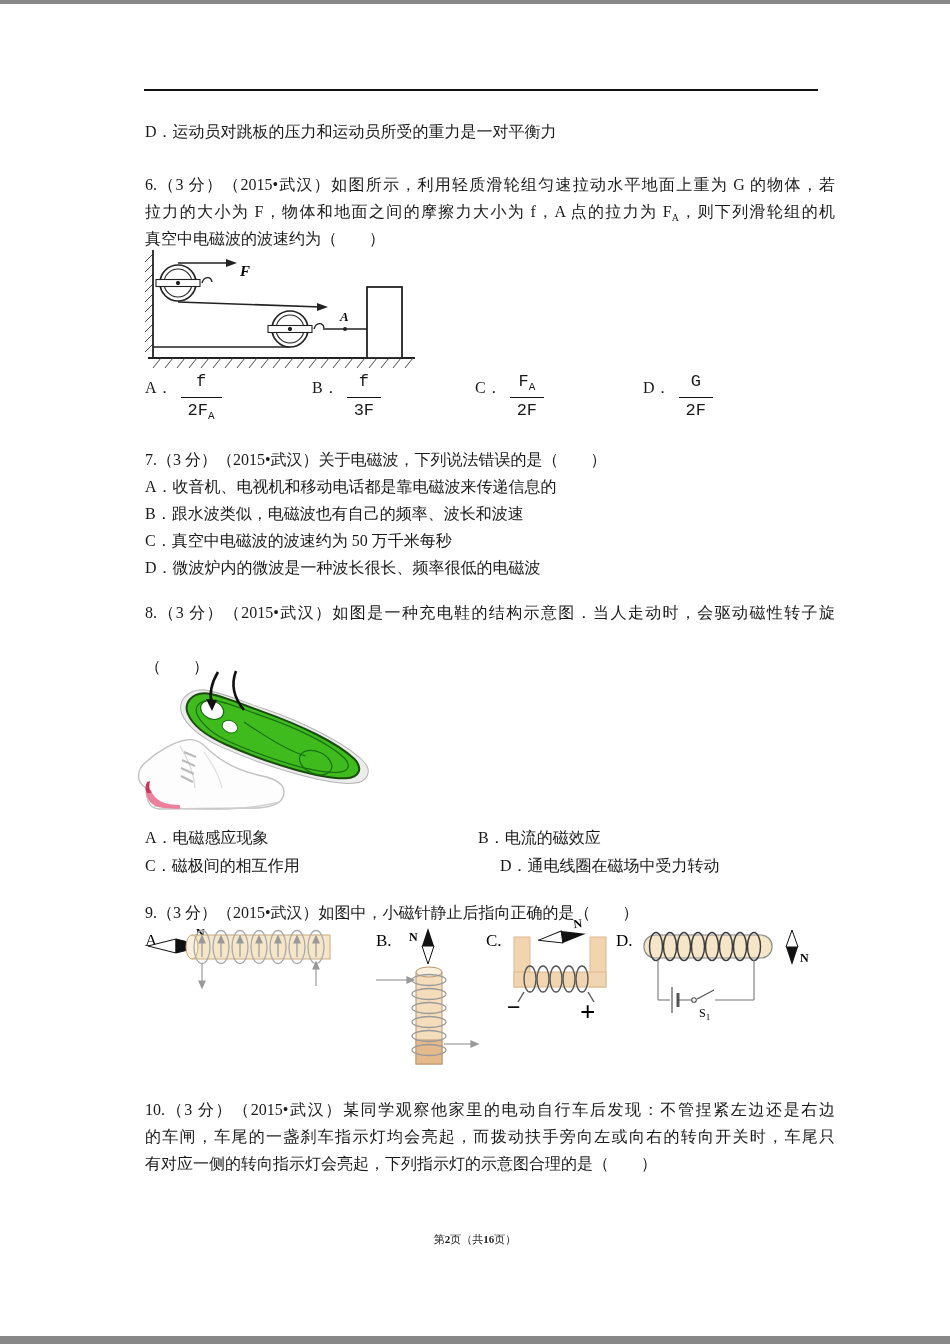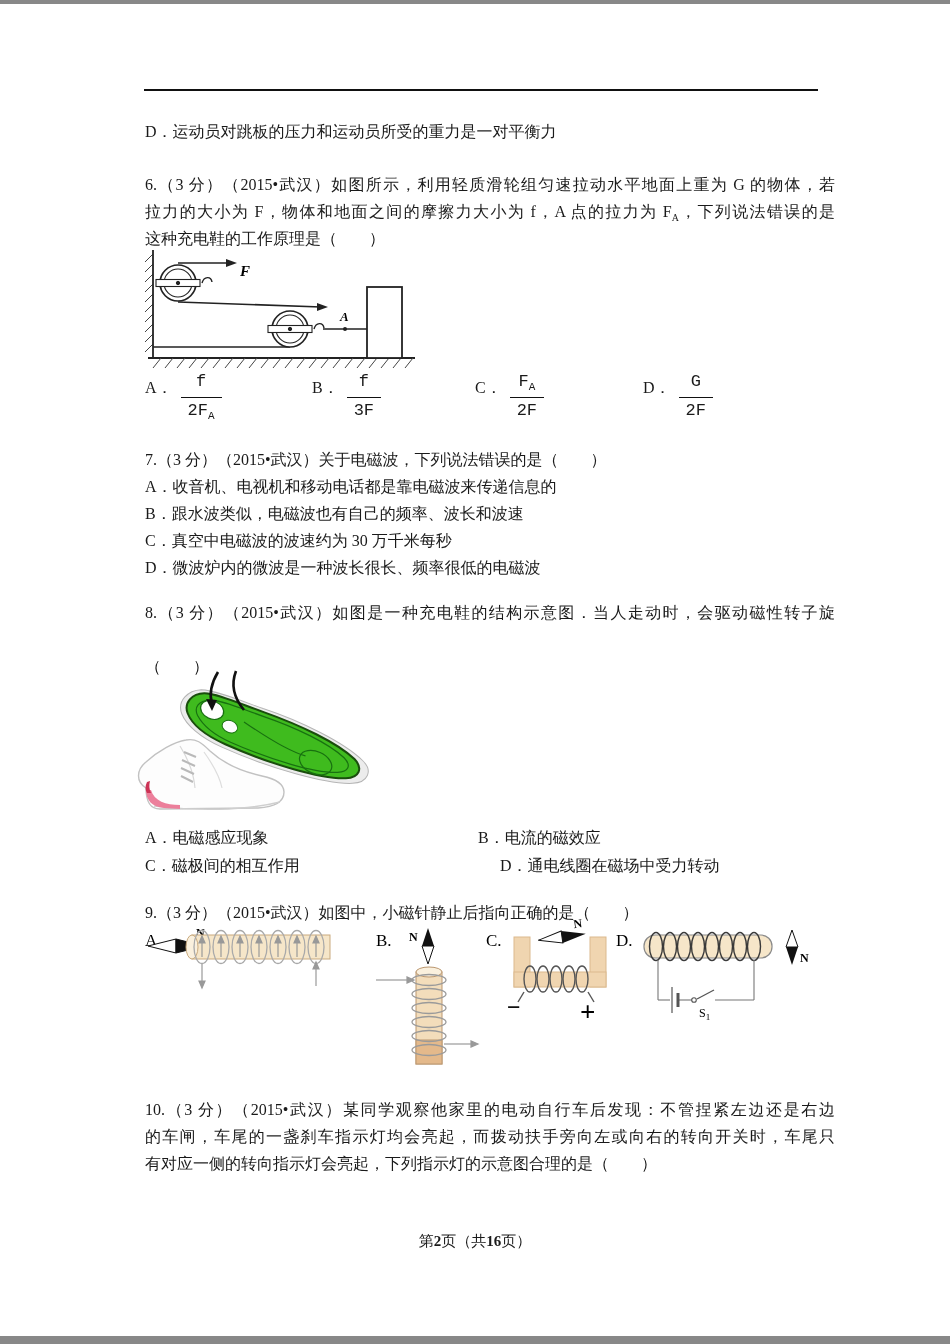--- a/index.html
+++ b/index.html
@@ -1,21 +1,21 @@
 <!DOCTYPE html>
 <html><head>
 <meta charset="utf-8">
 <style>
   html,body{margin:0;padding:0;background:#888;}
   #page{position:relative;width:950px;height:1332px;background:#ffffff;margin:4px auto;
         font-family:"Liberation Serif","DejaVu Serif",serif;color:#1a1a1a;overflow:hidden;}
   .line{position:absolute;left:145px;width:690px;font-size:16px;line-height:24px;white-space:normal;}
   .just{text-align:justify;text-align-last:justify;}
   .rule{position:absolute;left:144px;top:85px;width:674px;height:2px;background:#111;}
-  .footer{position:absolute;left:0;top:1228px;width:950px;text-align:center;font-size:15px;}
+  .footer{position:absolute;left:0;top:1228px;width:950px;text-align:center;font-size:11px;}
   .footer b{font-weight:bold;}
   sub{font-size:0.62em;}
   
   .fopt{position:absolute;display:flex;align-items:flex-start;}
   .optlabel{font-size:16px;margin-top:8px;margin-right:8px;}
   .frac{display:inline-block;text-align:center;vertical-align:middle;
         font-family:"Liberation Mono","DejaVu Sans Mono",monospace;font-size:17px;line-height:1;}
   .frac .num{display:block;padding:3px 7px 4px;}
   .frac .den{display:block;border-top:1.6px solid #111;padding:4px 7px 3px;}
   .frac sub{font-size:11px;vertical-align:-4px;}
@@ -25,22 +25,22 @@
 </head>
 <body>
 
 <div id="page">
 
   <div class="rule"></div>
 
   <div class="line" style="top:116px">D．运动员对跳板的压力和运动员所受的重力是一对平衡力</div>
 
   <div class="line just" style="top:169px">6.（3 分）（2015•武汉）如图所示，利用轻质滑轮组匀速拉动水平地面上重为 G 的物体，若</div>
-  <div class="line just" style="top:196px"><span>拉力的大小为 F，物体和地面之间的摩擦力大小为 f，A 点的拉力为 F</span><sub>A</sub><span>，下列说法错误的是</span></div>
-  <div class="line" style="top:223px">这种充电鞋的工作原理是（　　）</div>
+  <div class="line just" style="top:196px"><span>拉力的大小为 F，物体和地面之间的摩擦力大小为 f，A 点的拉力为 F</span><sub>A</sub><span>，则下列滑轮组的机</span></div>
+  <div class="line" style="top:223px">真空中电磁波的波速约为（　　）</div>
 
   <svg style="left:145px;top:246px" width="272" height="122" viewBox="0 0 272 122">
     <g stroke="#444" stroke-width="1">
       <path fill="none" d="M8 4 L0 12 M8 14 L0 22 M8 24 L0 32 M8 34 L0 42 M8 44 L0 52 M8 54 L0 62 M8 64 L0 72 M8 74 L0 82 M8 84 L0 92 M8 94 L0 102"></path>
       <line x1="8" y1="0" x2="8" y2="108" stroke="#222" stroke-width="1.8"></line>
     </g>
     <g stroke="#444" stroke-width="1">
       <line x1="3" y1="108" x2="270" y2="108" stroke="#222" stroke-width="1.8"></line>
       <path fill="none" d="M16 108 l-8 10 M28 108 l-8 10 M40 108 l-8 10 M52 108 l-8 10 M64 108 l-8 10 M76 108 l-8 10 M88 108 l-8 10 M100 108 l-8 10 M112 108 l-8 10 M124 108 l-8 10 M136 108 l-8 10 M148 108 l-8 10 M160 108 l-8 10 M172 108 l-8 10 M184 108 l-8 10 M196 108 l-8 10 M208 108 l-8 10 M220 108 l-8 10 M232 108 l-8 10 M244 108 l-8 10 M256 108 l-8 10 M268 108 l-8 10"></path>
     </g>
@@ -97,21 +97,21 @@
     <span class="optlabel">D．</span>
     <span class="frac">
       <span class="num"><span>G</span><sub></sub></span>
       <span class="den"><span>2F</span><sub></sub></span>
     </span>
   </div>
 
   <div class="line" style="top:444px">7.（3 分）（2015•武汉）关于电磁波，下列说法错误的是（　　）</div>
   <div class="line" style="top:471px">A．收音机、电视机和移动电话都是靠电磁波来传递信息的</div>
   <div class="line" style="top:498px">B．跟水波类似，电磁波也有自己的频率、波长和波速</div>
-  <div class="line" style="top:525px">C．真空中电磁波的波速约为 30 万千米每秒</div>
+  <div class="line" style="top:525px">C．真空中电磁波的波速约为 50 万千米每秒</div>
   <div class="line" style="top:552px">D．微波炉内的微波是一种波长很长、频率很低的电磁波</div>
 
   <div class="line just" style="top:597px">8.（3 分）（2015•武汉）如图是一种充电鞋的结构示意图．当人走动时，会驱动磁性转子旋</div>
   <div class="line" style="top:651px">（　　）</div>
 
   <svg style="left:132px;top:666px" width="262" height="160" viewBox="0 0 262 160">
     <g transform="translate(58,6) rotate(24)">
       <path d="M16,8 C4,14 -2,28 8,38 C16,46 34,52 58,52 C110,52 168,44 192,32 C206,25 206,12 192,7 C168,-2 120,-4 80,0 C54,2 28,3 16,8 Z" fill="#ececec" stroke="#b5b5b5" stroke-width="1"></path>
       <path d="M20,10 C9,15 5,27 13,35 C21,43 38,48 60,48 C108,48 162,41 184,30 C196,24 196,14 184,9 C162,1 120,0 82,3 C56,5 31,5 20,10 Z" fill="#3fbb1e" stroke="#1a4d0d" stroke-width="2"></path>
       <path d="M28,14 C18,19 16,27 23,33 C32,40 46,44 64,44 C106,44 154,38 174,28 C184,23 184,16 174,12 C154,5 118,4 84,7 C60,9 38,9 28,14 Z" fill="none" stroke="#187010" stroke-width="1.2"></path>

